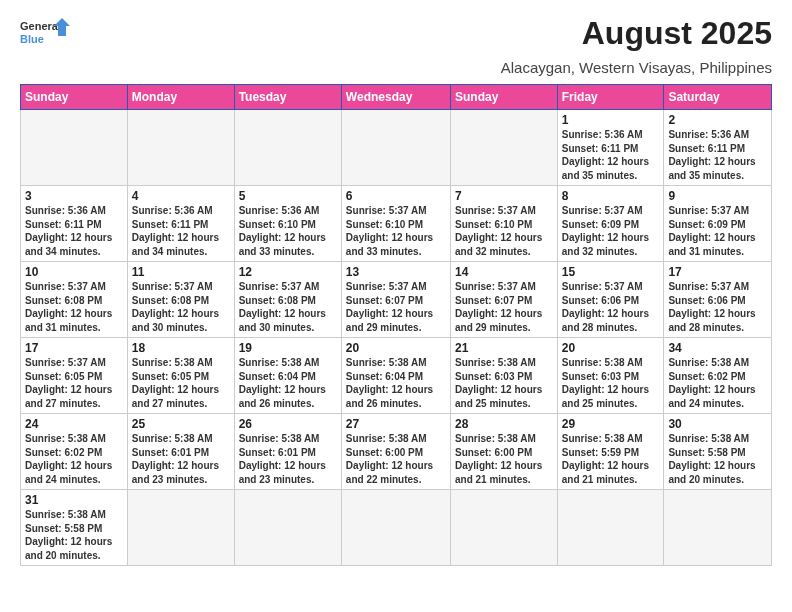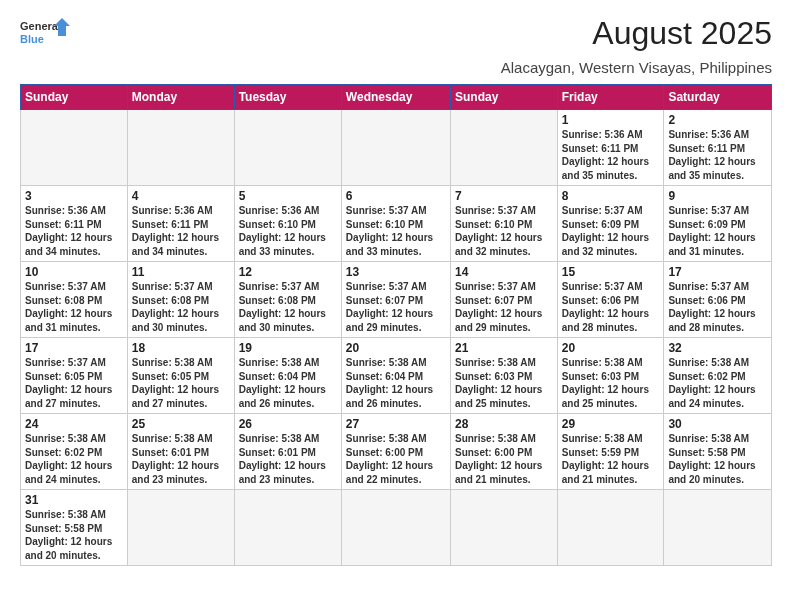--- a/index.html
+++ b/index.html
@@ -23,36 +23,36 @@
     .logo {
       display: flex;
       align-items: center;
       gap: 4px;
     }
     .title-area {
       text-align: right;
     }
     .main-title {
       font-size: 32px;
-      font-weight: normal;
+      font-weight: bold;
       color: #222;
       line-height: 1.1;
     }
     .subtitle {
       font-size: 15px;
       color: #444;
       margin-top: 8px;
     }
     .calendar {
       width: 100%;
       border-collapse: collapse;
       font-size: 10.5px;
     }
     .calendar thead th {
-      background: #be185d;
+      background: #ec4899;
       color: #fff;
       padding: 5px 4px;
       text-align: left;
       font-size: 12px;
       font-weight: bold;
       border: 1px solid #2a5ab0;
     }
     .calendar tbody td {
       border: 1px solid #ccc;
       vertical-align: top;
@@ -272,21 +272,21 @@
 and 25 minutes.</div>
           </td>
           <td>
             <span class="day-number">20</span>
             <div class="day-info" style="white-space: pre-line;">Sunrise: 5:38 AM
 Sunset: 6:03 PM
 Daylight: 12 hours
 and 25 minutes.</div>
           </td>
           <td>
-            <span class="day-number">32</span>
+            <span class="day-number">34</span>
             <div class="day-info" style="white-space: pre-line;">Sunrise: 5:38 AM
 Sunset: 6:02 PM
 Daylight: 12 hours
 and 24 minutes.</div>
           </td>
         </tr>
         <tr>
           <td>
             <span class="day-number">24</span>
             <div class="day-info" style="white-space: pre-line;">Sunrise: 5:38 AM

